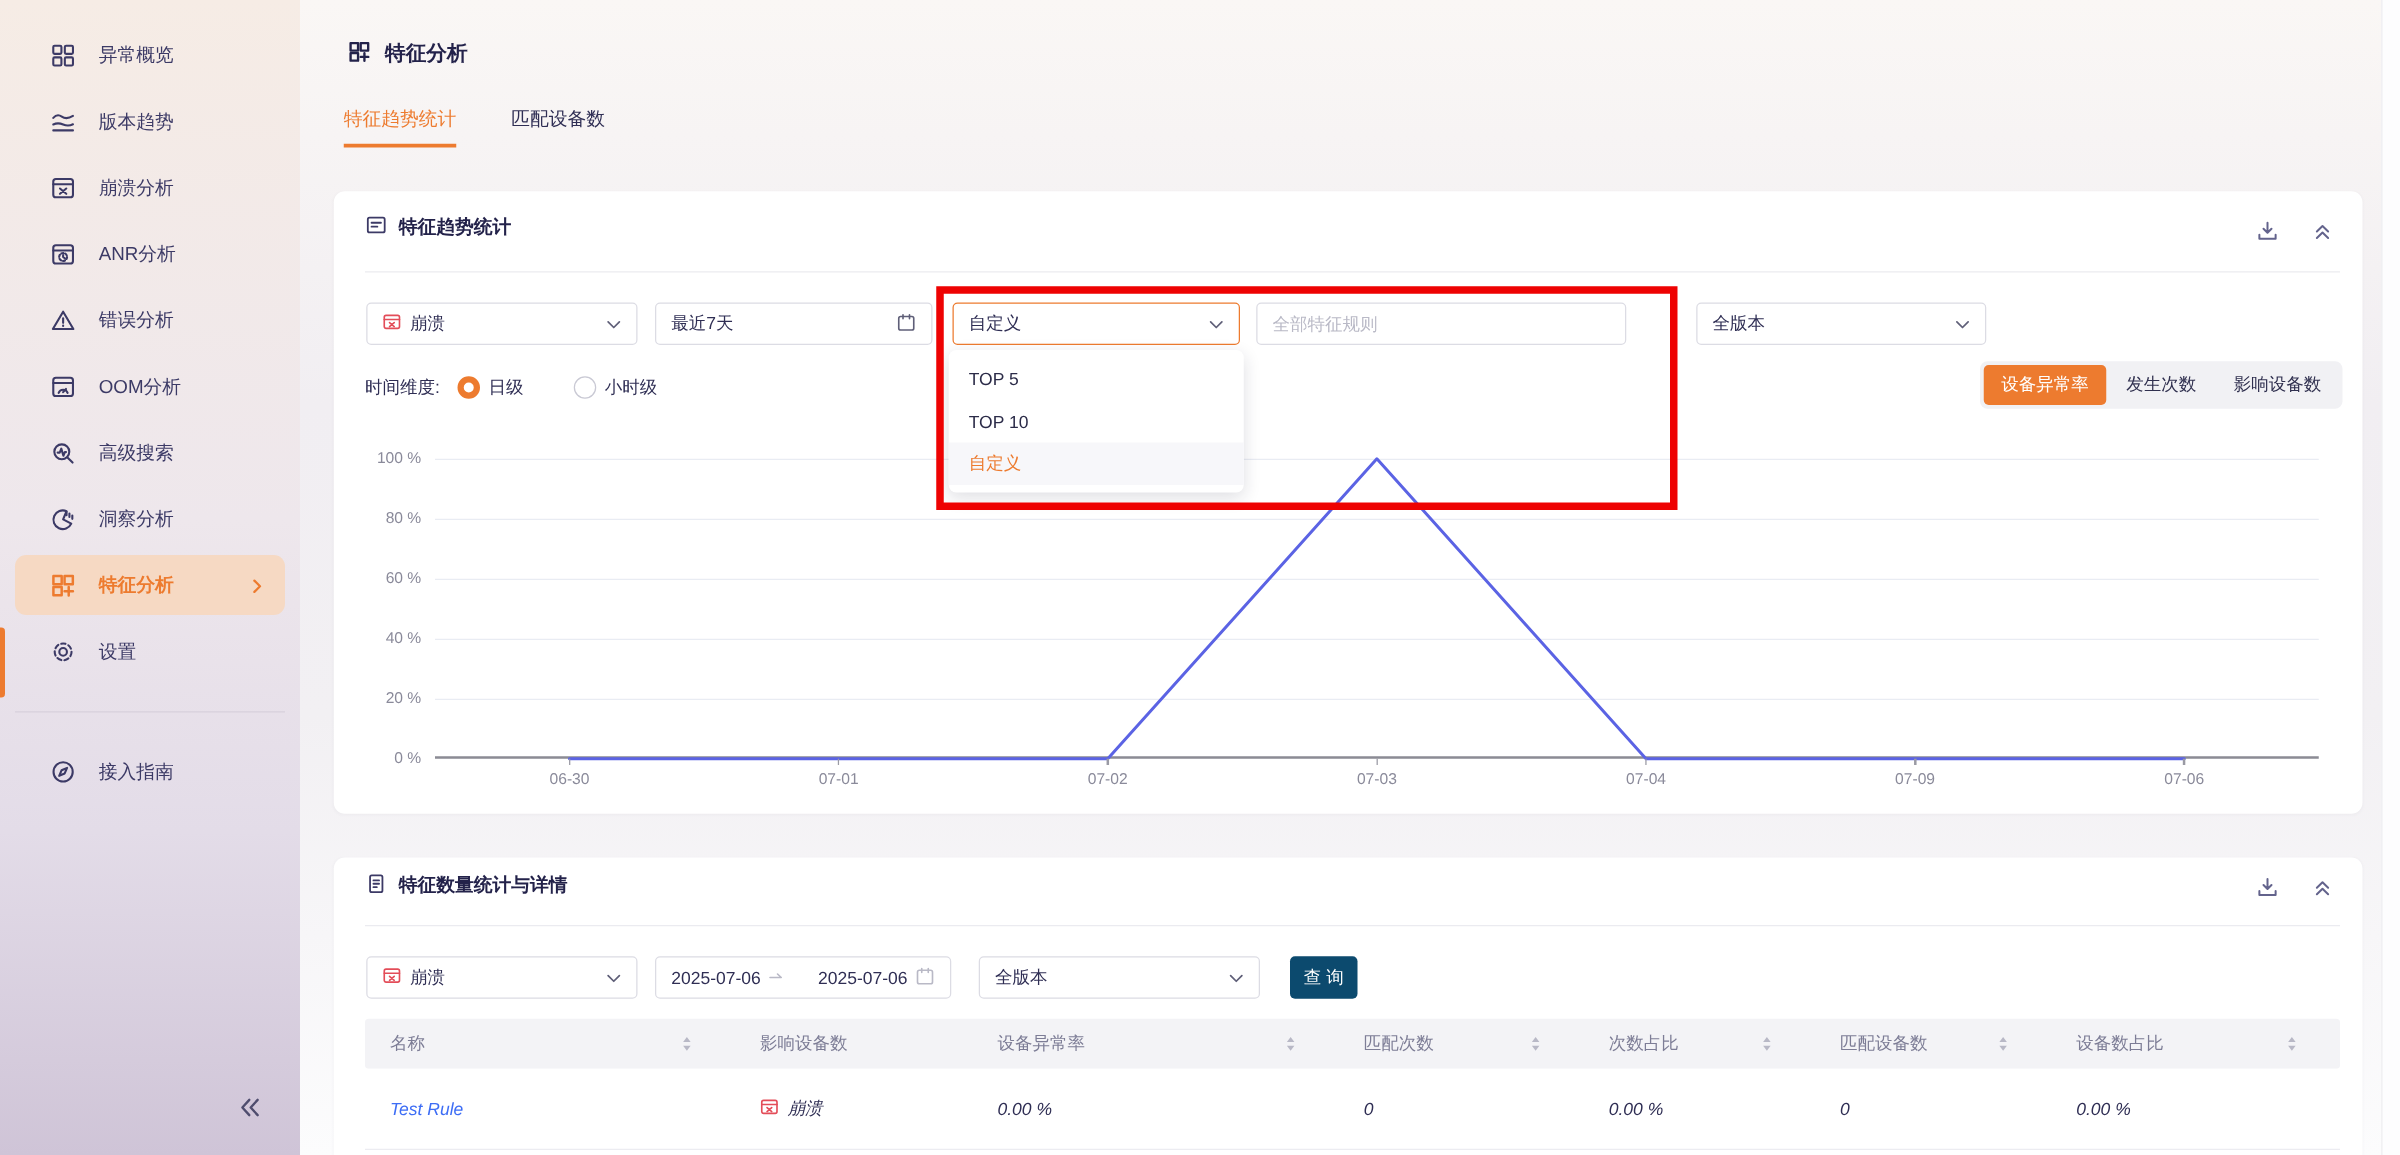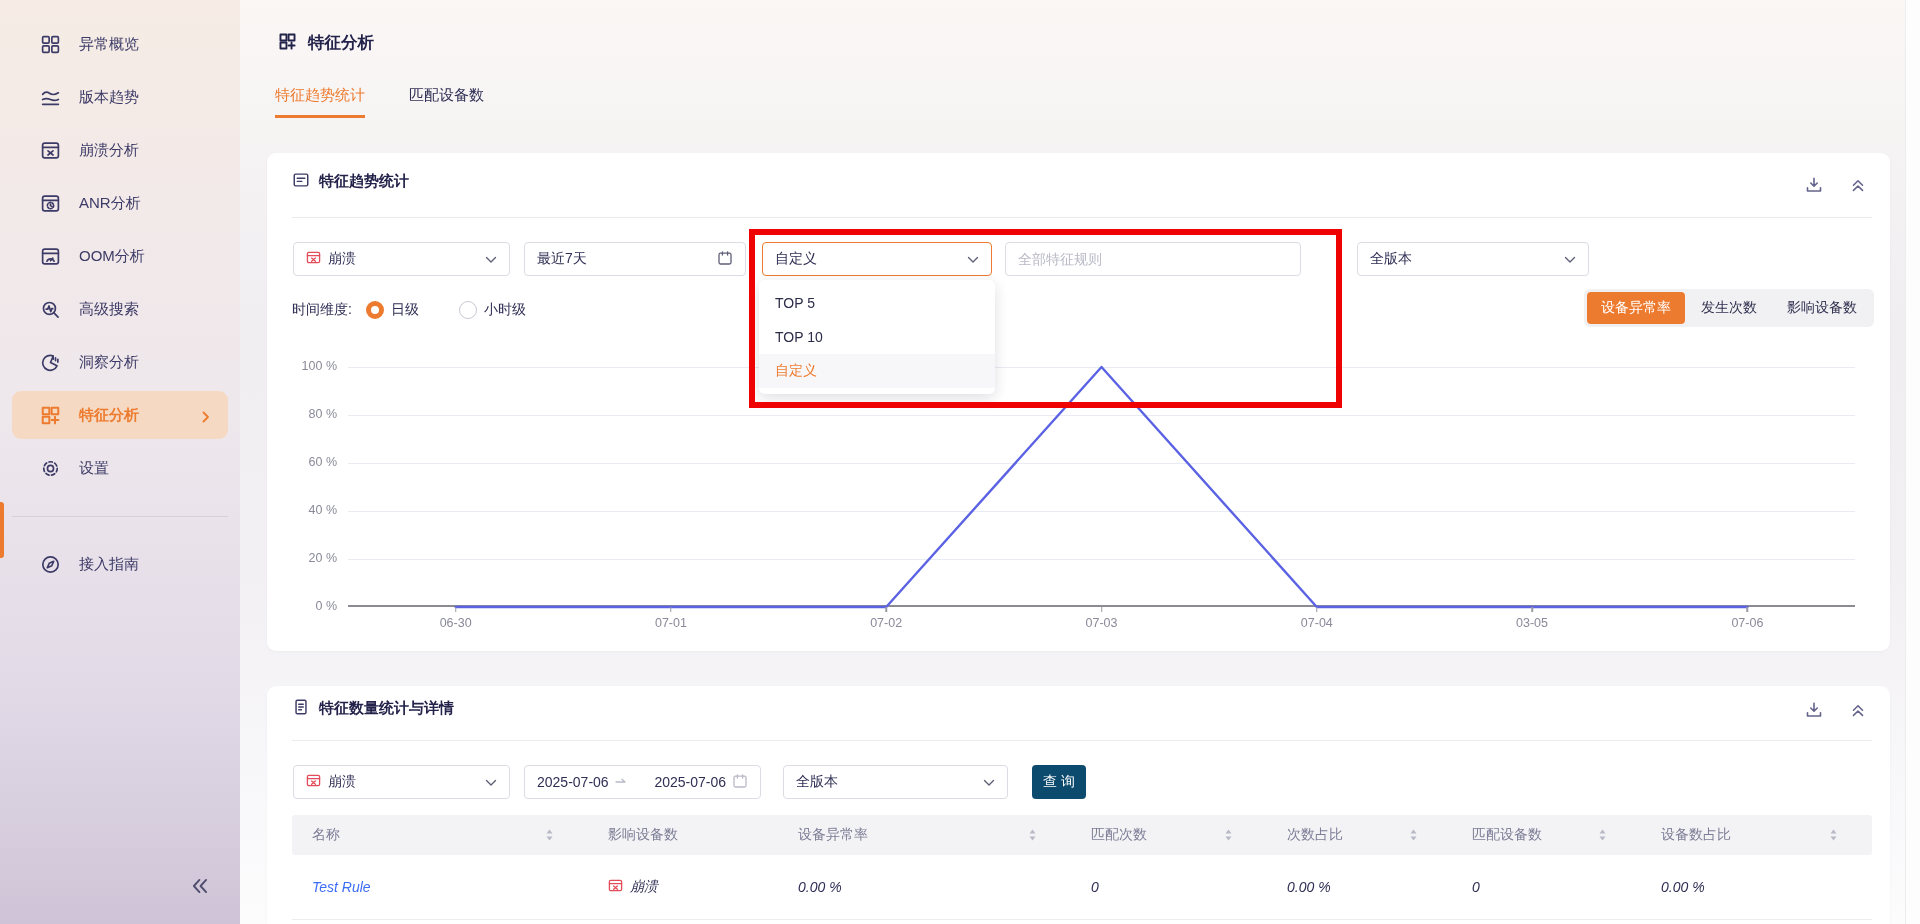--- a/index.html
+++ b/index.html
@@ -151,20 +151,30 @@
             <svg class="ln" width="21" height="21" viewBox="0 0 20 20">
               <rect x="2.5" y="3" width="15" height="14" rx="2"></rect>
               <path d="M2.5 7 H17.5"></path>
               <circle cx="10" cy="12" r="3" stroke-dasharray="1.6 1.5"></circle>
               <path d="M10 10.6 V12 L11.4 13"></path>
             </svg>
           </span>
         <span>ANR分析</span>
       </div>
 
+      <div class="side-item">
+        <span class="ic">
+            <svg class="ln" width="21" height="21" viewBox="0 0 20 20">
+              <path d="M10 3.2 L17.8 16.4 H2.2 Z"></path>
+              <path d="M10 8.3 V11.7"></path>
+              <path d="M10 13.8 V14"></path>
+            </svg>
+          </span>
+        <span>错误分析</span>
+      </div>
 
       <div class="side-item">
         <span class="ic">
             <svg class="ln" width="21" height="21" viewBox="0 0 20 20">
               <rect x="2.5" y="3" width="15" height="14" rx="2"></rect>
               <path d="M2.5 7 H17.5"></path>
               <path d="M6.6 14.6 A3.6 3.6 0 0 1 13.4 14.6"></path>
               <path d="M10 14 L12.2 11.6"></path>
             </svg>
           </span>
@@ -354,21 +364,21 @@
         <div class="xtick" style="left:50%"></div>
         <div class="xtick" style="left:64.29%"></div>
         <div class="xtick" style="left:78.57%"></div>
         <div class="xtick" style="left:92.86%"></div>
 
         <span class="xlab" style="left:7.142%">06-30</span>
         <span class="xlab" style="left:21.43%">07-01</span>
         <span class="xlab" style="left:35.71%">07-02</span>
         <span class="xlab" style="left:50%">07-03</span>
         <span class="xlab" style="left:64.29%">07-04</span>
-        <span class="xlab" style="left:78.57%">03-05</span>
+        <span class="xlab" style="left:78.57%">07-09</span>
         <span class="xlab" style="left:92.86%">07-06</span>
       </div>
 
       <div class="menu">
         <div class="menu-item">TOP 5</div>
         <div class="menu-item">TOP 10</div>
         <div class="menu-item selected">自定义</div>
       </div>
 
       <div class="red-box"></div>

